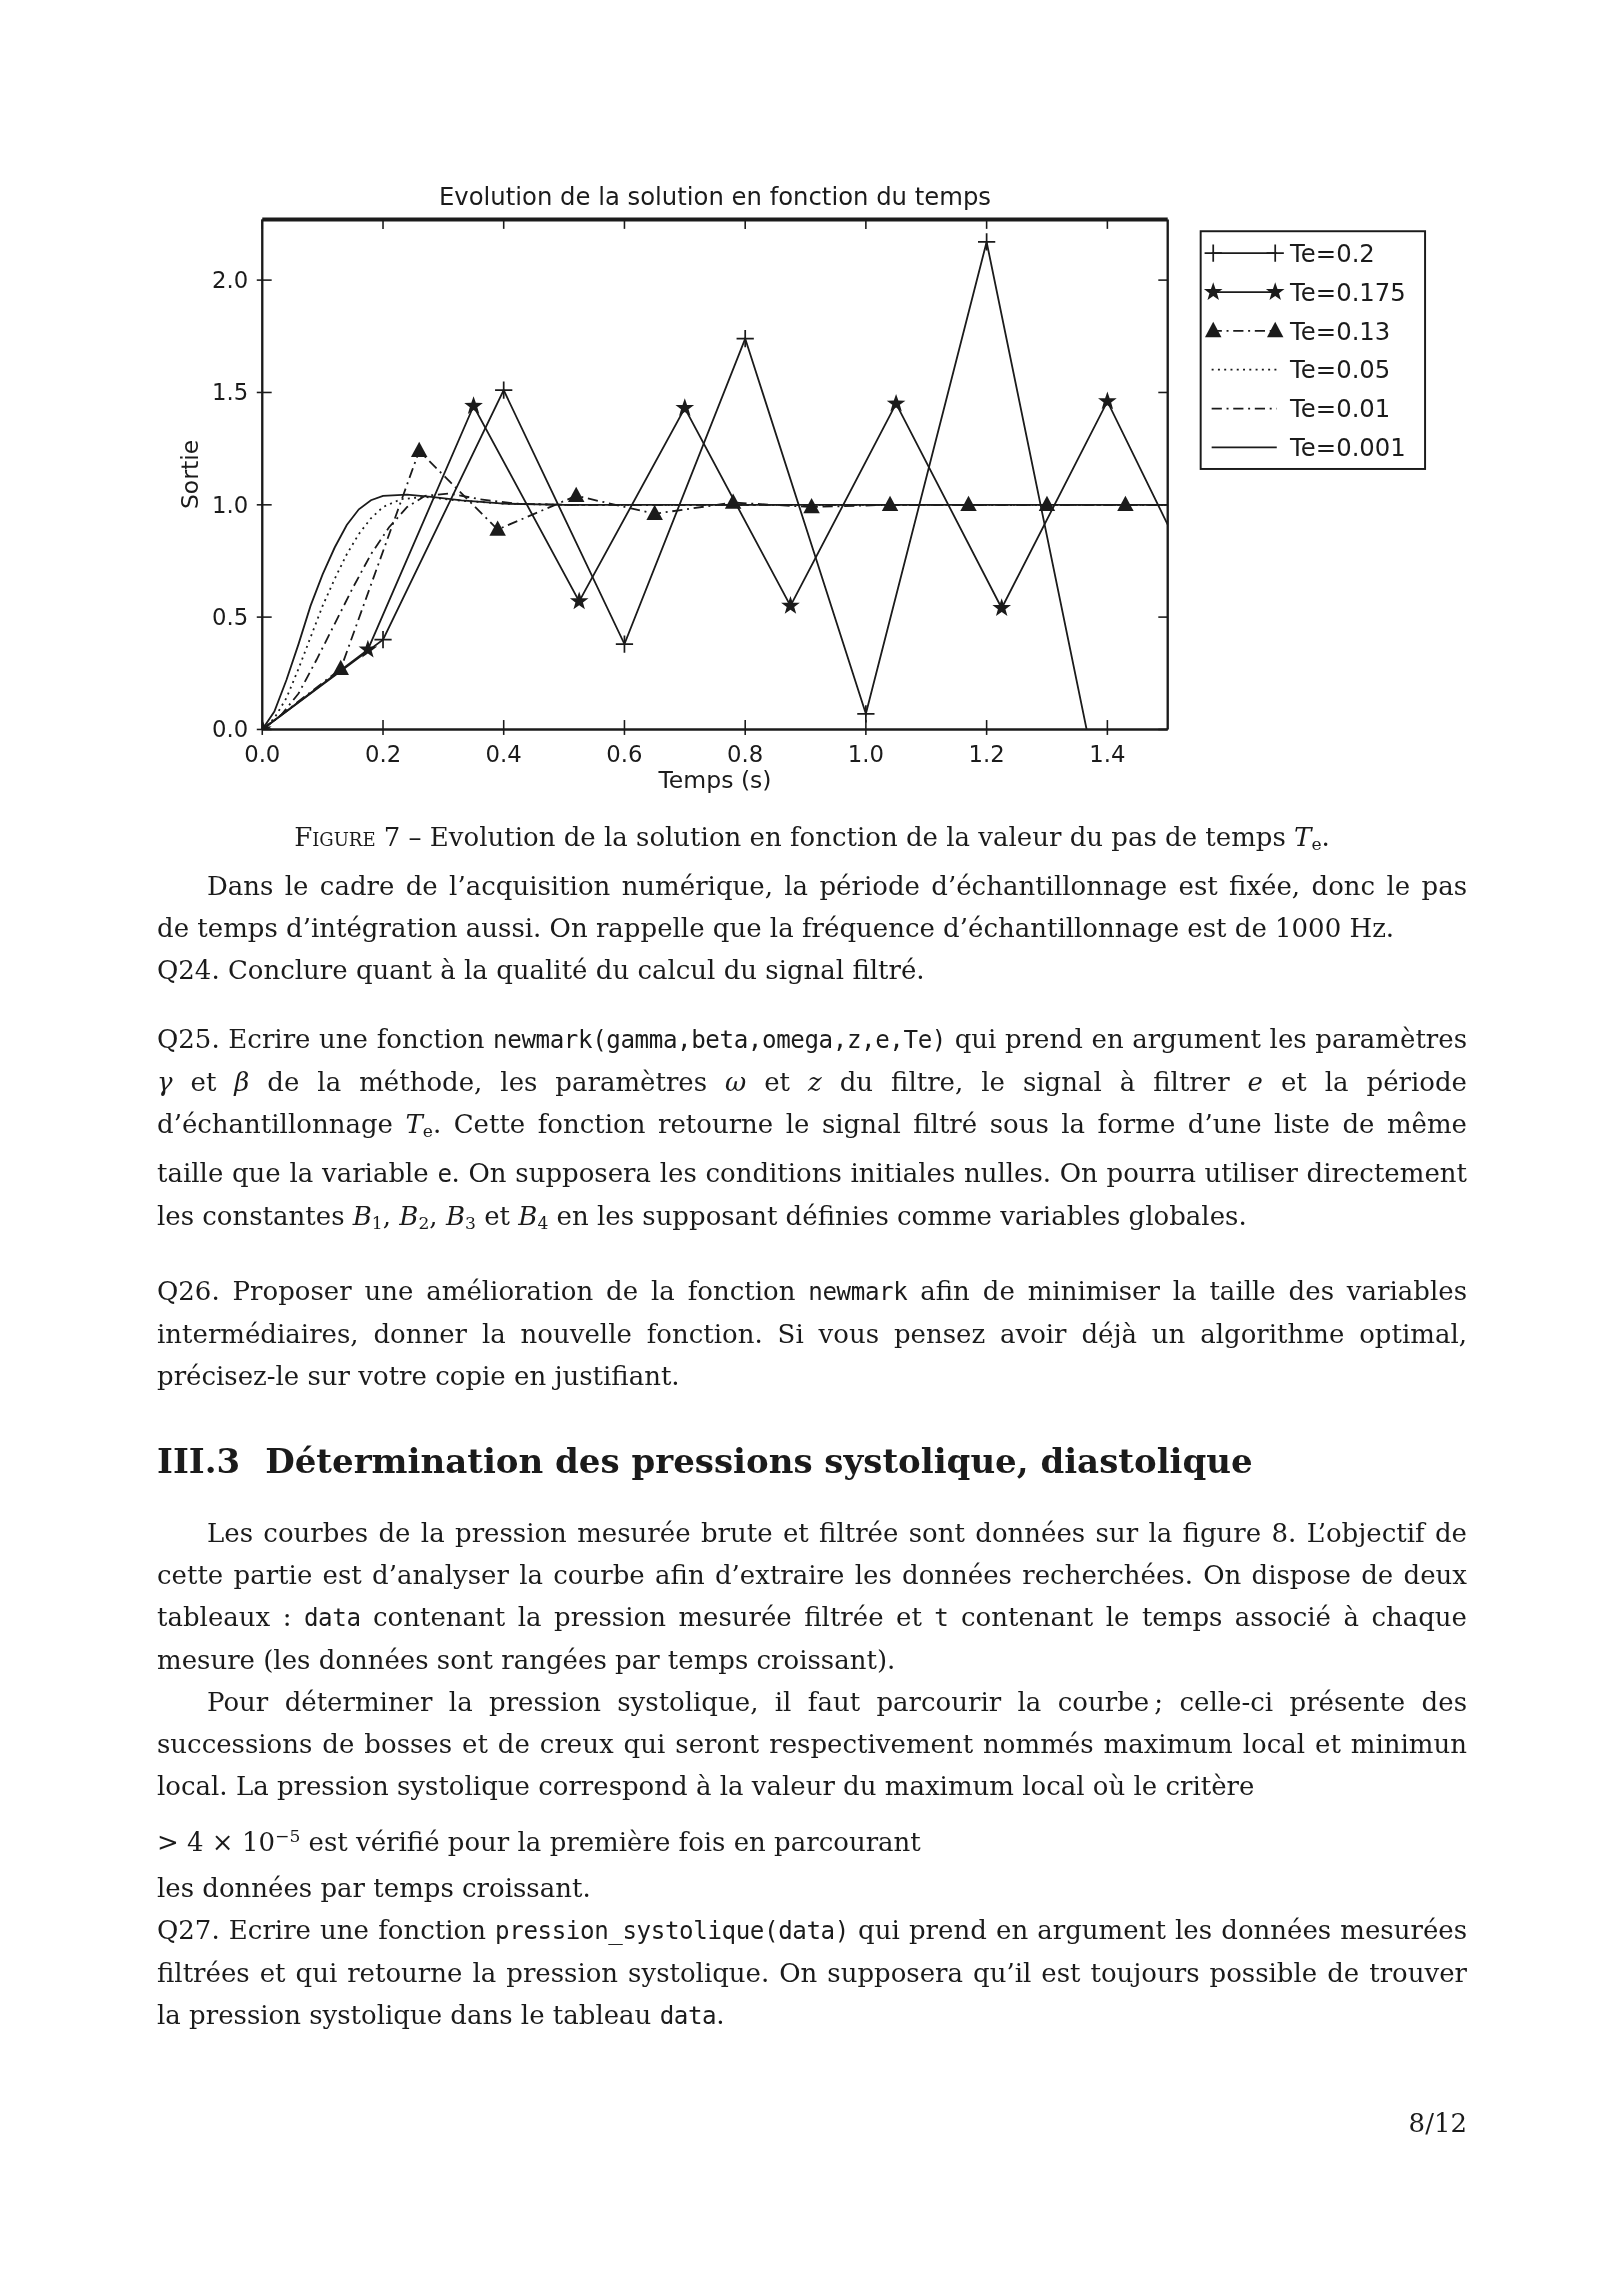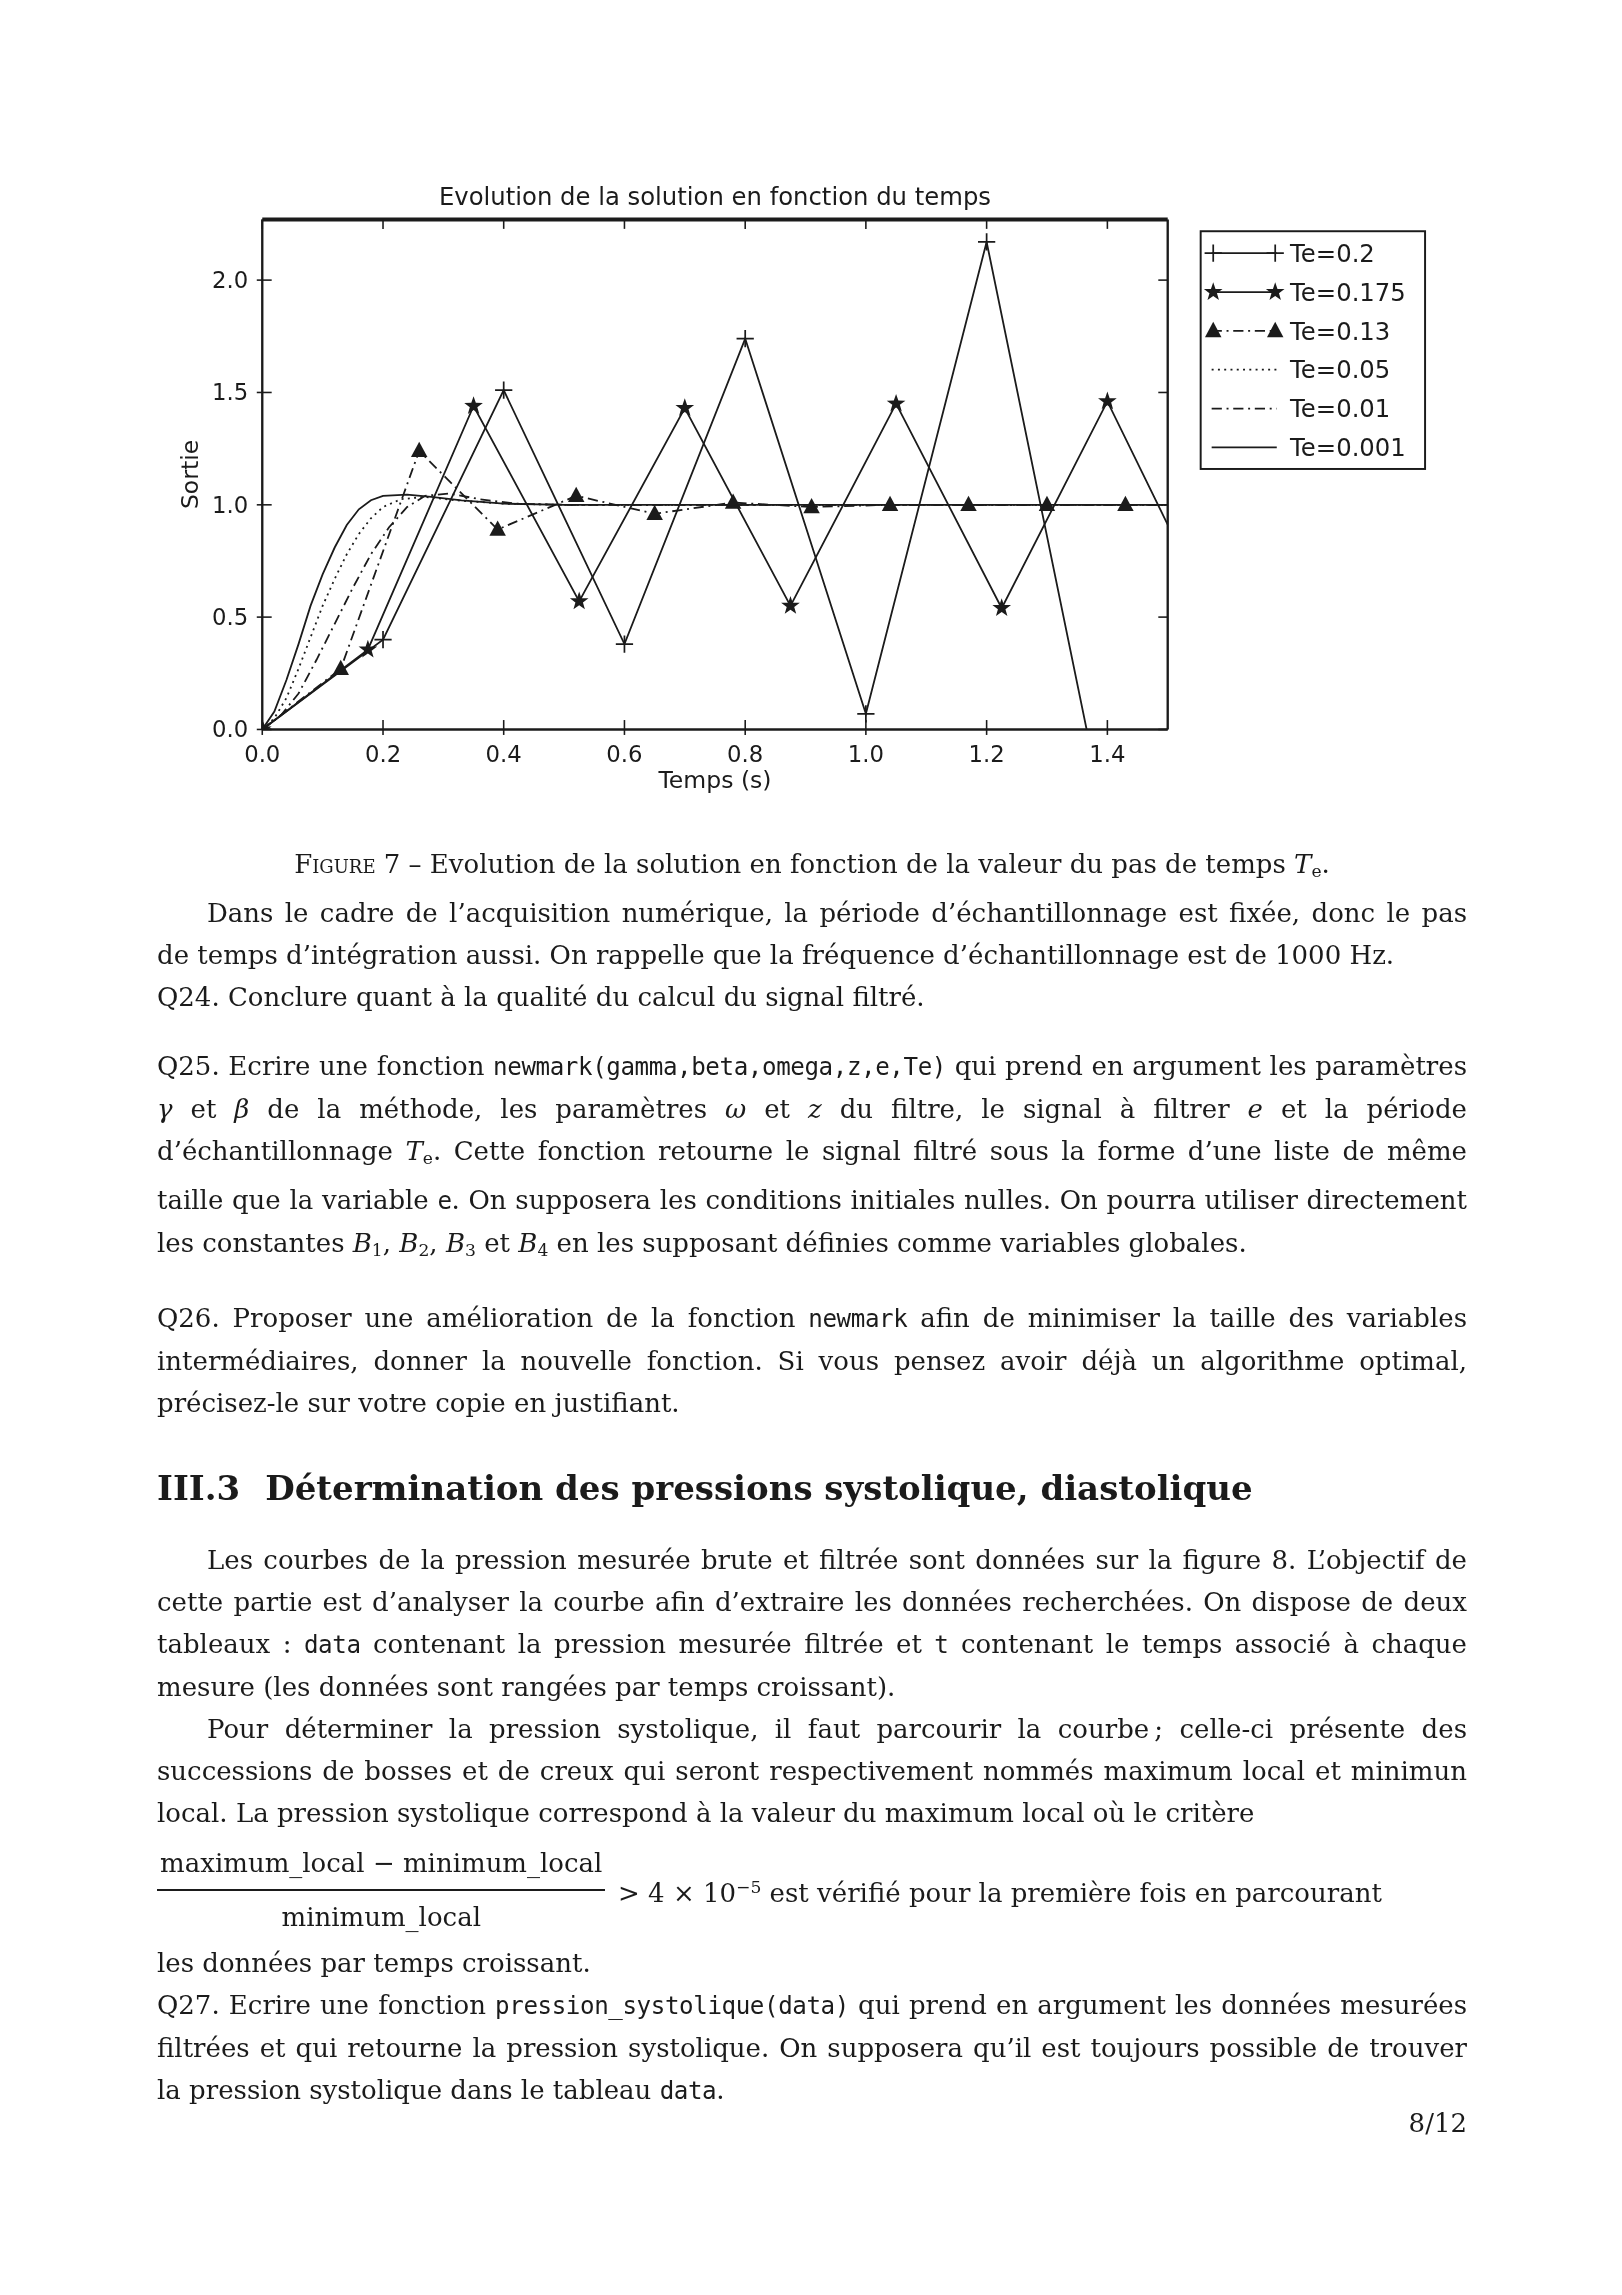--- a/index.html
+++ b/index.html
@@ -9,21 +9,21 @@
     background:#ffffff;
     box-sizing:border-box;
     padding:141px 156px 4px 157px;
     font-family:"DejaVu Serif","Liberation Serif",serif;
     color:#1b1b1b;
     font-size:26px;line-height:42px;
     text-align:justify;
   }
   .figwrap{width:1309px;}
   .figwrap svg{display:block;}
-  .caption{text-align:center;margin-top:39px;}
+  .caption{text-align:center;margin-top:12px;}
   .doc p{margin:0;}
   .doc p.gap{margin-top:27px;}
   .doc .indent{text-indent:50px;}
   .b{font-weight:normal;}
   .i{font-style:italic;}
   .c{font-family:"DejaVu Sans Mono","Liberation Mono",monospace;font-size:0.93em;letter-spacing:-0.4px;}
   .sub{font-size:0.66em;vertical-align:-0.22em;}
   .sup{font-size:0.66em;vertical-align:0.5em;}
   .sc{font-variant:small-caps;}
   h2{
@@ -194,20 +194,20 @@
   <div class="caption" id="fig-caption"><span class="sc">Figure 7</span><span> – Evolution de la solution en fonction de la valeur du pas de temps </span><span class="i">T</span><span class="sub">e</span><span>.</span></div>
 
   <div class="doc" id="doc">
       <p class="indent"><span>Dans le cadre de l’acquisition numérique, la période d’échantillonnage est fixée, donc le pas de temps d’intégration aussi. On rappelle que la fréquence d’échantillonnage est de 1000 Hz.</span></p>
       <p><span class="b">Q24.</span><span> Conclure quant à la qualité du calcul du signal filtré.</span></p>
       <p class="gap"><span class="b">Q25.</span><span> Ecrire une fonction </span><span class="c">newmark(gamma,beta,omega,z,e,Te)</span><span> qui prend en argument les paramètres </span><span class="i">γ</span><span> et </span><span class="i">β</span><span> de la méthode, les paramètres </span><span class="i">ω</span><span> et </span><span class="i">z</span><span> du filtre, le signal à filtrer </span><span class="i">e</span><span> et la période d’échantillonnage </span><span class="i">T</span><span class="sub">e</span><span>. Cette fonction retourne le signal filtré sous la forme d’une liste de même taille que la variable </span><span class="c">e</span><span>. On supposera les conditions initiales nulles. On pourra utiliser directement les constantes </span><span class="i">B</span><span class="sub">1</span><span>, </span><span class="i">B</span><span class="sub">2</span><span>, </span><span class="i">B</span><span class="sub">3</span><span> et </span><span class="i">B</span><span class="sub">4</span><span> en les supposant définies comme variables globales.</span></p>
       <p class="gap"><span class="b">Q26.</span><span> Proposer une amélioration de la fonction </span><span class="c">newmark</span><span> afin de minimiser la taille des variables intermédiaires, donner la nouvelle fonction. Si vous pensez avoir déjà un algorithme optimal, précisez-le sur votre copie en justifiant.</span></p>
       <h2><span class="h2num">III.3</span><span>Détermination des pressions systolique, diastolique</span></h2>
       <p class="indent"><span>Les courbes de la pression mesurée brute et filtrée sont données sur la figure 8. L’objectif de cette partie est d’analyser la courbe afin d’extraire les données recherchées. On dispose de deux tableaux : </span><span class="c">data</span><span> contenant la pression mesurée filtrée et </span><span class="c">t</span><span> contenant le temps associé à chaque mesure (les données sont rangées par temps croissant).</span></p>
       <p class="indent"><span>Pour déterminer la pression systolique, il faut parcourir la courbe ; celle-ci présente des successions de bosses et de creux qui seront respectivement nommés maximum local et minimun local. La pression systolique correspond à la valeur du maximum local où le critère</span></p>
-      <div class="formula"><span class="frac"><span class="num">maximum_local − minimum_local</span><span class="den">minimum_local</span></span><span class="rhs"><span>&gt; 4 × 10</span><span class="sup">−5</span><span> est vérifié pour la première fois en parcourant</span></span></div>
+      <div class="formula"><span class="rhs"><span>&gt; 4 × 10</span><span class="sup">−5</span><span> est vérifié pour la première fois en parcourant</span></span></div>
       <p><span>les données par temps croissant.</span></p>
       <p><span class="b">Q27.</span><span> Ecrire une fonction </span><span class="c">pression_systolique(data)</span><span> qui prend en argument les données mesurées filtrées et qui retourne la pression systolique. On supposera qu’il est toujours possible de trouver la pression systolique dans le tableau </span><span class="c">data</span><span>.</span></p>
     </div>
 
   <div class="footer">8/12</div>
 </div>
 
 
 </body></html>

